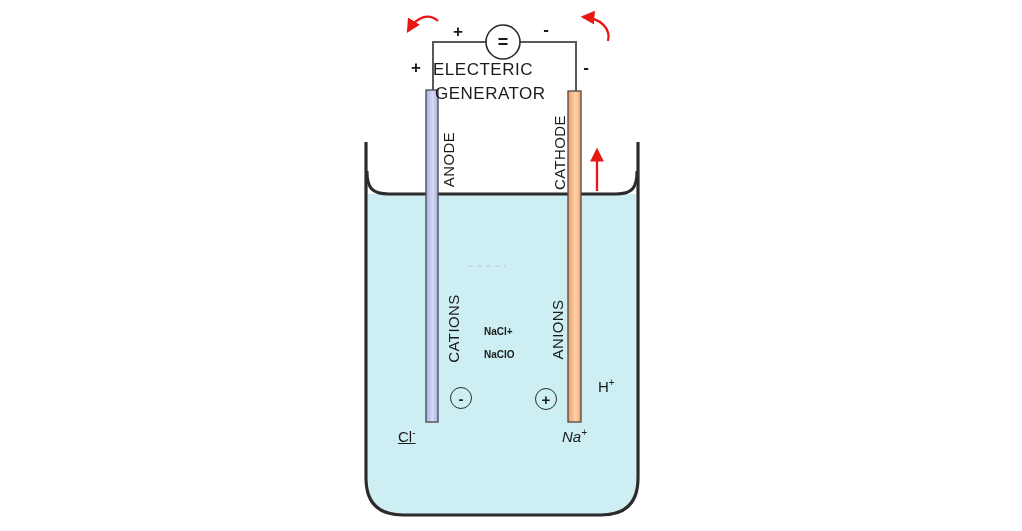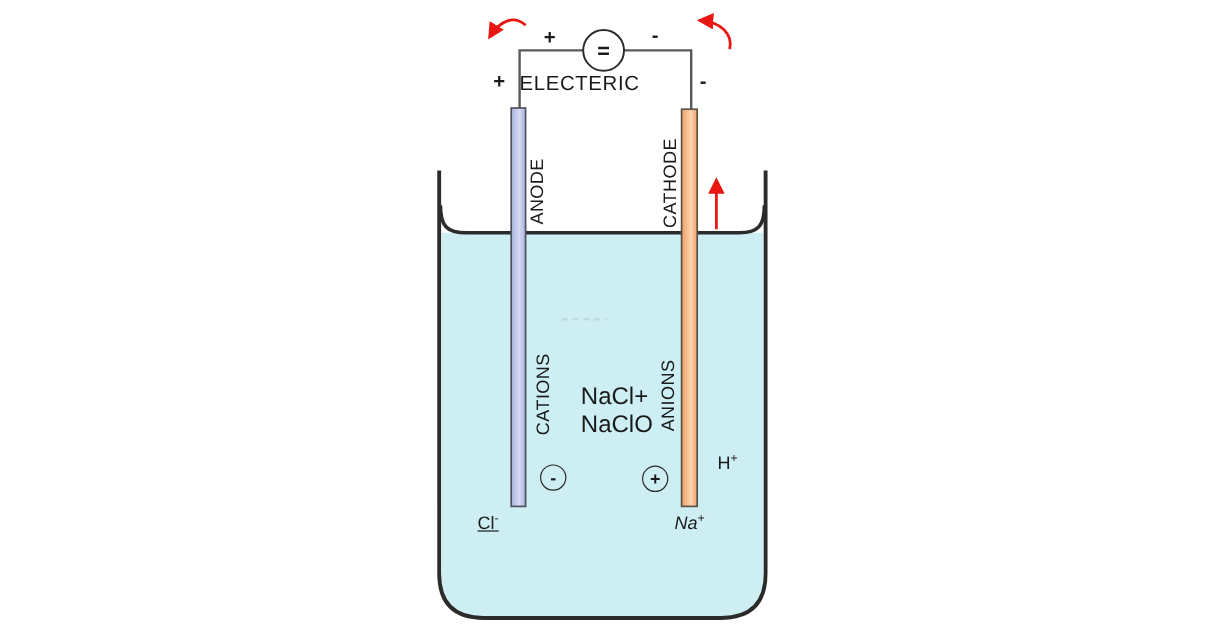--- a/index.html
+++ b/index.html
@@ -13,21 +13,21 @@
   .sign{width:20px;height:20px;font-size:17px;font-weight:bold;text-align:center;line-height:20px;}
   .vlabel{width:120px;text-align:center;transform:rotate(-90deg);font-size:15px;letter-spacing:.4px;}
   .eq{width:28px;height:22px;text-align:center;font-size:18px;font-weight:bold;line-height:22px;}
   .circ{
     width:22px;height:22px;border:1.6px solid var(--c-outline,#2b2b2b);border-radius:50%;
     display:flex;align-items:center;justify-content:center;
     font-size:15px;font-weight:bold;box-sizing:border-box;background:transparent;
   }
   .ion{font-size:15px;}
   .ion sup{font-size:10px;}
-  .sol{font-size:20px;line-height:23px;}
+  .sol{font-size:10px;line-height:23px;font-weight:bold;}
 </style>
 </head>
 <body>
 
 <div class="stage">
 
   <svg width="1022" height="531" viewBox="0 0 1022 531">
     <defs>
       <linearGradient id="gradAnode" x1="0" y1="0" x2="1" y2="0">
         <stop offset="0" style="stop-color:var(--c-anode_dark,#a9b2e0)"></stop>
@@ -60,20 +60,21 @@
     <rect x="426" y="90" width="12" height="332" fill="url(#gradAnode)" stroke="#50505e" stroke-width="1.4"></rect>
     <rect x="568" y="91" width="13" height="331" fill="url(#gradCathode)" stroke="#5a5148" stroke-width="1.4"></rect>
 
     <path d="M 438 21 C 429 13 417 16 408 31" fill="none" style="stroke:var(--c-arrow_red,#e81712)" stroke-width="2.3" marker-end="url(#arrowRed)"></path>
     <path d="M 608 41 C 611 29 601 18 583 17" fill="none" style="stroke:var(--c-arrow_red,#e81712)" stroke-width="2.3" marker-end="url(#arrowRed)"></path>
     <path d="M 597 191 L 597 150" fill="none" style="stroke:var(--c-arrow_red,#e81712)" stroke-width="2.3" marker-end="url(#arrowRed)"></path>
   </svg>
 
   <div class="lbl eq" style="left:489px;top:31px;">=</div>
   <div class="lbl gen-line" style="left:433px;top:60px;">ELECTERIC</div>
+  <div class="lbl gen-line" style="left:435px;top:84px;">GENERATOR</div>
 
   <div class="lbl sign" style="left:448px;top:22px;">+</div>
   <div class="lbl sign" style="left:536px;top:20px;">-</div>
   <div class="lbl sign" style="left:406px;top:58px;">+</div>
   <div class="lbl sign" style="left:576px;top:58px;">-</div>
 
   <div class="lbl vlabel" style="left:388px;top:151px;">ANODE</div>
   <div class="lbl vlabel" style="left:499px;top:144px;">CATHODE</div>
 
   <div class="lbl vlabel" style="left:393px;top:320px;">CATIONS</div>

